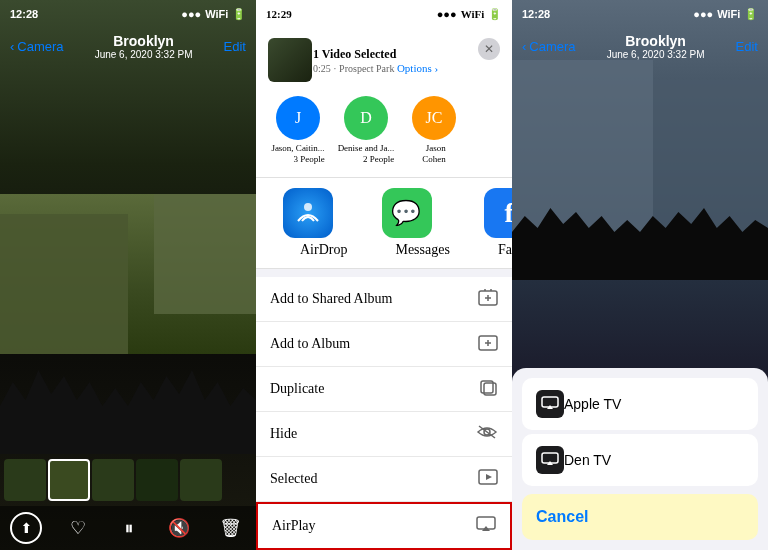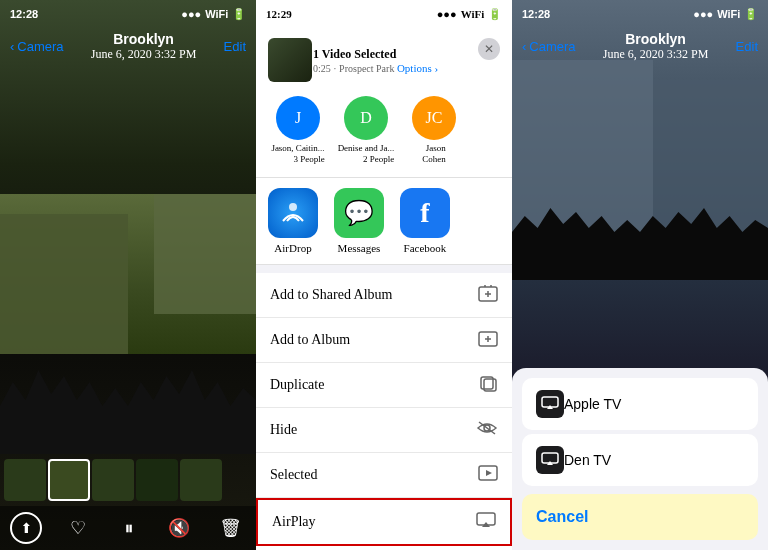--- a/index.html
+++ b/index.html
@@ -77,22 +77,21 @@
       gap: 3px;
     }
     .nav-title-block {
       text-align: center;
     }
     .nav-title {
       font-size: 14px;
       font-weight: 600;
     }
     .nav-subtitle {
-      font-size: 12px;
-      font-family: Liberation Serif, serif;
+      font-size: 10px;
     }
     .nav-edit {
       color: #007aff;
       font-size: 13px;
     }
     .nav-bar-dark .nav-title, .nav-bar-dark .nav-subtitle { color: #fff; }
 
     
     .thumbnail-strip {
       position: absolute;
@@ -264,23 +263,24 @@
       display: flex;
       align-items: center;
       justify-content: center;
       font-size: 24px;
     }
     .app-icon.airdrop { background: radial-gradient(circle, #2a9ef5, #005ecb); color: #fff; }
     .app-icon.messages { background: #34c759; color: #fff; }
     .app-icon.facebook { background: #1877f2; color: #fff; }
     .app-icon.instagram { background: linear-gradient(135deg, #f09433, #e6683c, #dc2743, #cc2366, #bc1888); color: #fff; }
     .app-label {
-      font-size: 11px;
+      font-size: 14px;
       color: #000;
       text-align: center;
+      margin-left: 32px;
     }
 
     
     .menu-list {
       flex: 1;
       overflow-y: auto;
       background: #fff;
       margin-top: 8px;
     }
     .menu-item {

